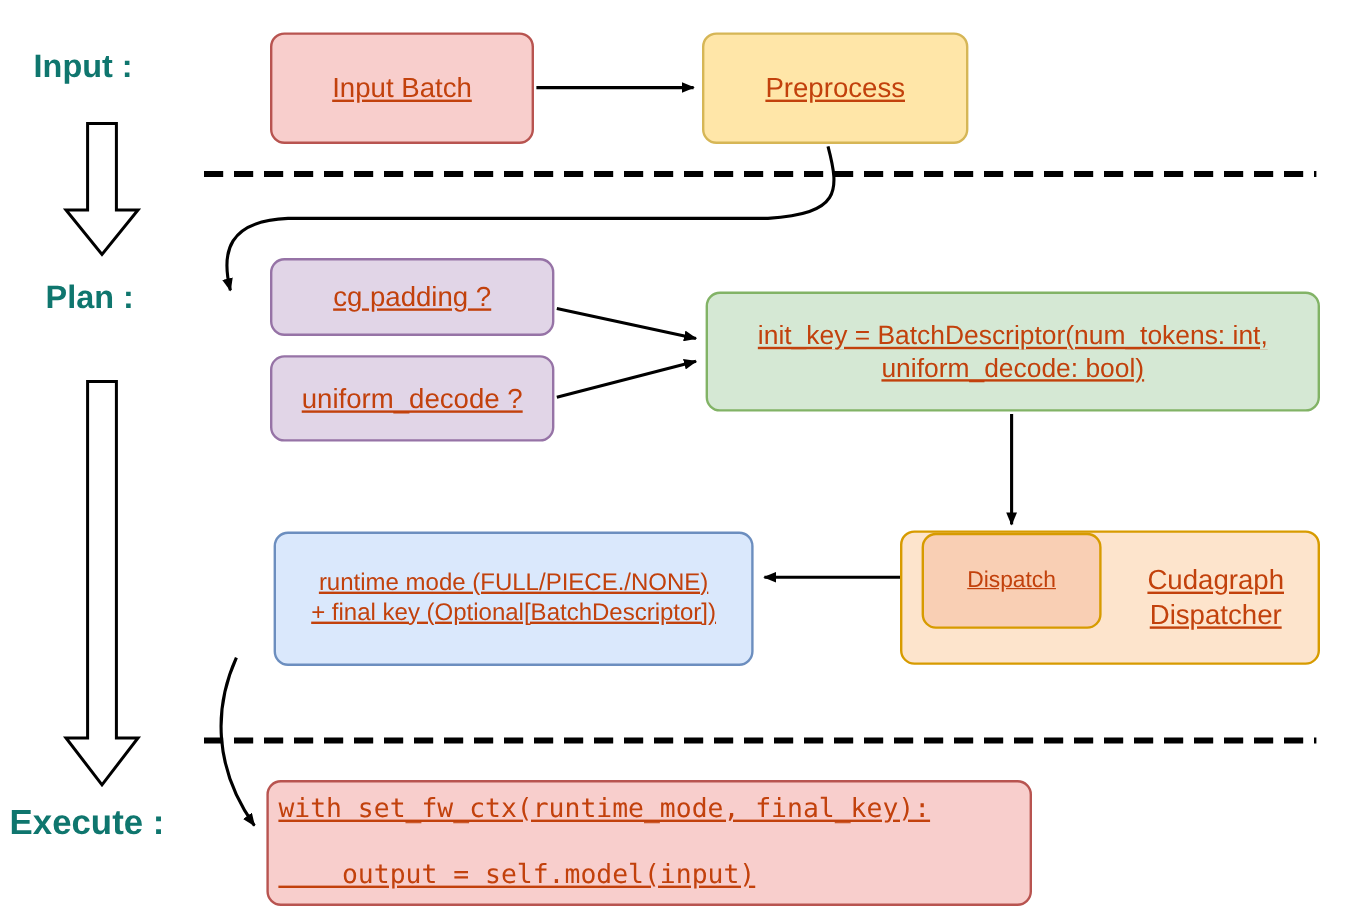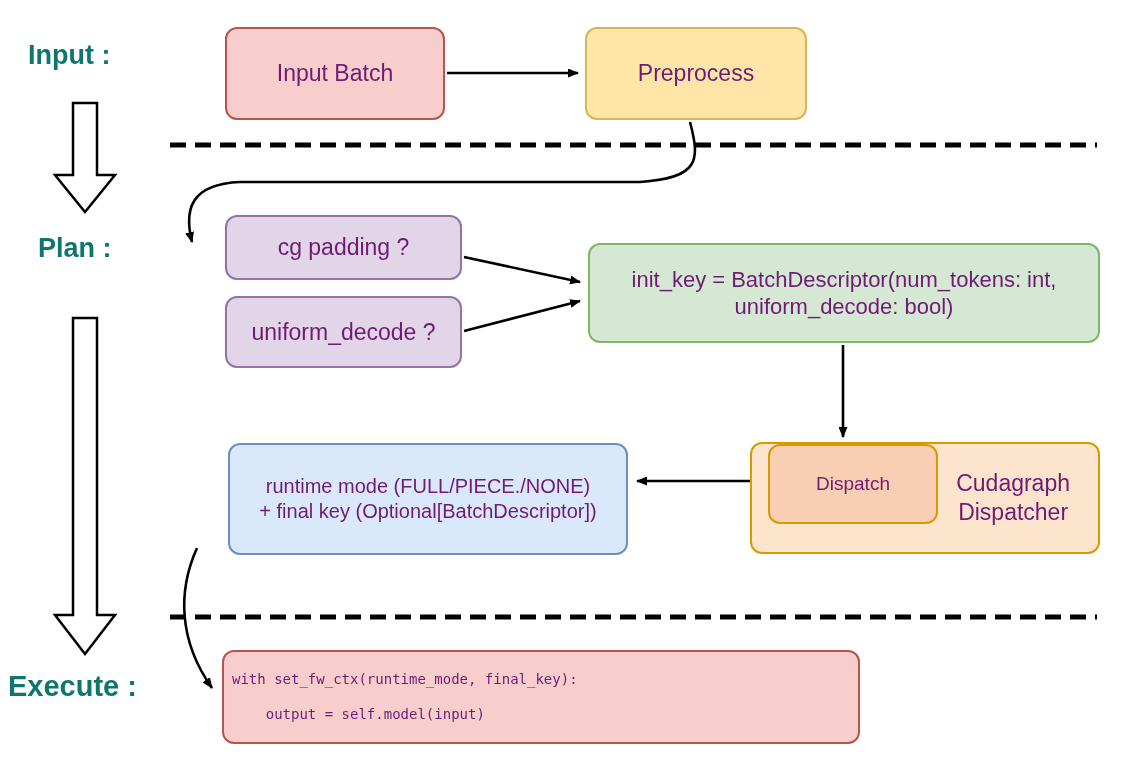--- a/index.html
+++ b/index.html
@@ -1,32 +1,32 @@
 <!DOCTYPE html>
 <html><head>
 <meta charset="utf-8">
 <style>
   html,body{margin:0;padding:0;background:#ffffff;}
   body{font-family:"Liberation Sans",sans-serif;}
   #canvas{position:relative;width:1142px;height:770px;background:#fff;overflow:hidden;}
   .stage-label{position:absolute;font-weight:bold;color:#0f766e;white-space:nowrap;}
   .node{position:absolute;box-sizing:border-box;display:flex;align-items:center;justify-content:center;
-        text-align:center;border-radius:12px;border-width:2px;border-style:solid;line-height:1.25;color:#701a75;}
+        text-align:center;border-radius:12px;border-width:2px;border-style:solid;line-height:1.25;color:#c2410c;text-decoration:underline;}
   .node span{display:block;width:100%;}
   #n-input-batch{left:225px;top:27px;width:220px;height:93px;background:#f8cecc;border-color:#b85450;font-size:23px;}
   #n-preprocess{left:585px;top:27px;width:222px;height:93px;background:#ffe6a8;border-color:#d6b656;font-size:23px;}
   #n-cg-padding{left:225px;top:215px;width:237px;height:65px;background:#e1d5e7;border-color:#9673a6;font-size:23px;}
   #n-uniform-decode{left:225px;top:296px;width:237px;height:72px;background:#e1d5e7;border-color:#9673a6;font-size:23px;}
   #n-init-key{left:588px;top:243px;width:512px;height:100px;background:#d5e8d4;border-color:#82b366;font-size:22px;border-radius:12px;}
   #n-runtime-mode{left:228px;top:443px;width:400px;height:112px;background:#dae8fc;border-color:#6c8ebf;font-size:20px;}
   #n-cudagraph-dispatcher{left:750px;top:442px;width:350px;height:112px;background:#fde4cc;border-color:#d79b00;
         font-size:23px;align-items:center;justify-content:flex-end;padding-right:28px;}
-  #n-dispatch{left:768px;top:444px;width:170px;height:80px;background:#f9cfb4;border-color:#d79b00;font-size:19px;}
-  #n-code{left:222px;top:650px;width:638px;height:94px;background:#f8cecc;border-color:#b85450;
-        font-family:"DejaVu Sans Mono","Liberation Mono",monospace;font-size:14px;
+  #n-dispatch{left:768px;top:444px;width:150px;height:80px;background:#f9cfb4;border-color:#d79b00;font-size:19px;}
+  #n-code{left:222px;top:650px;width:638px;height:105px;background:#f8cecc;border-color:#b85450;
+        font-family:"DejaVu Sans Mono","Liberation Mono",monospace;font-size:22px;
         justify-content:flex-start;align-items:center;padding-left:8px;white-space:pre;text-align:left;}
   #n-code span{text-align:left;white-space:pre;}
   svg.edges{position:absolute;left:0;top:0;width:1142px;height:770px;pointer-events:none;}
 </style>
 </head>
 <body>
 
 <div id="canvas">
 
   <div class="stage-label" id="lbl-input" style="left:28px;top:40px;font-size:27px;">Input :</div>

